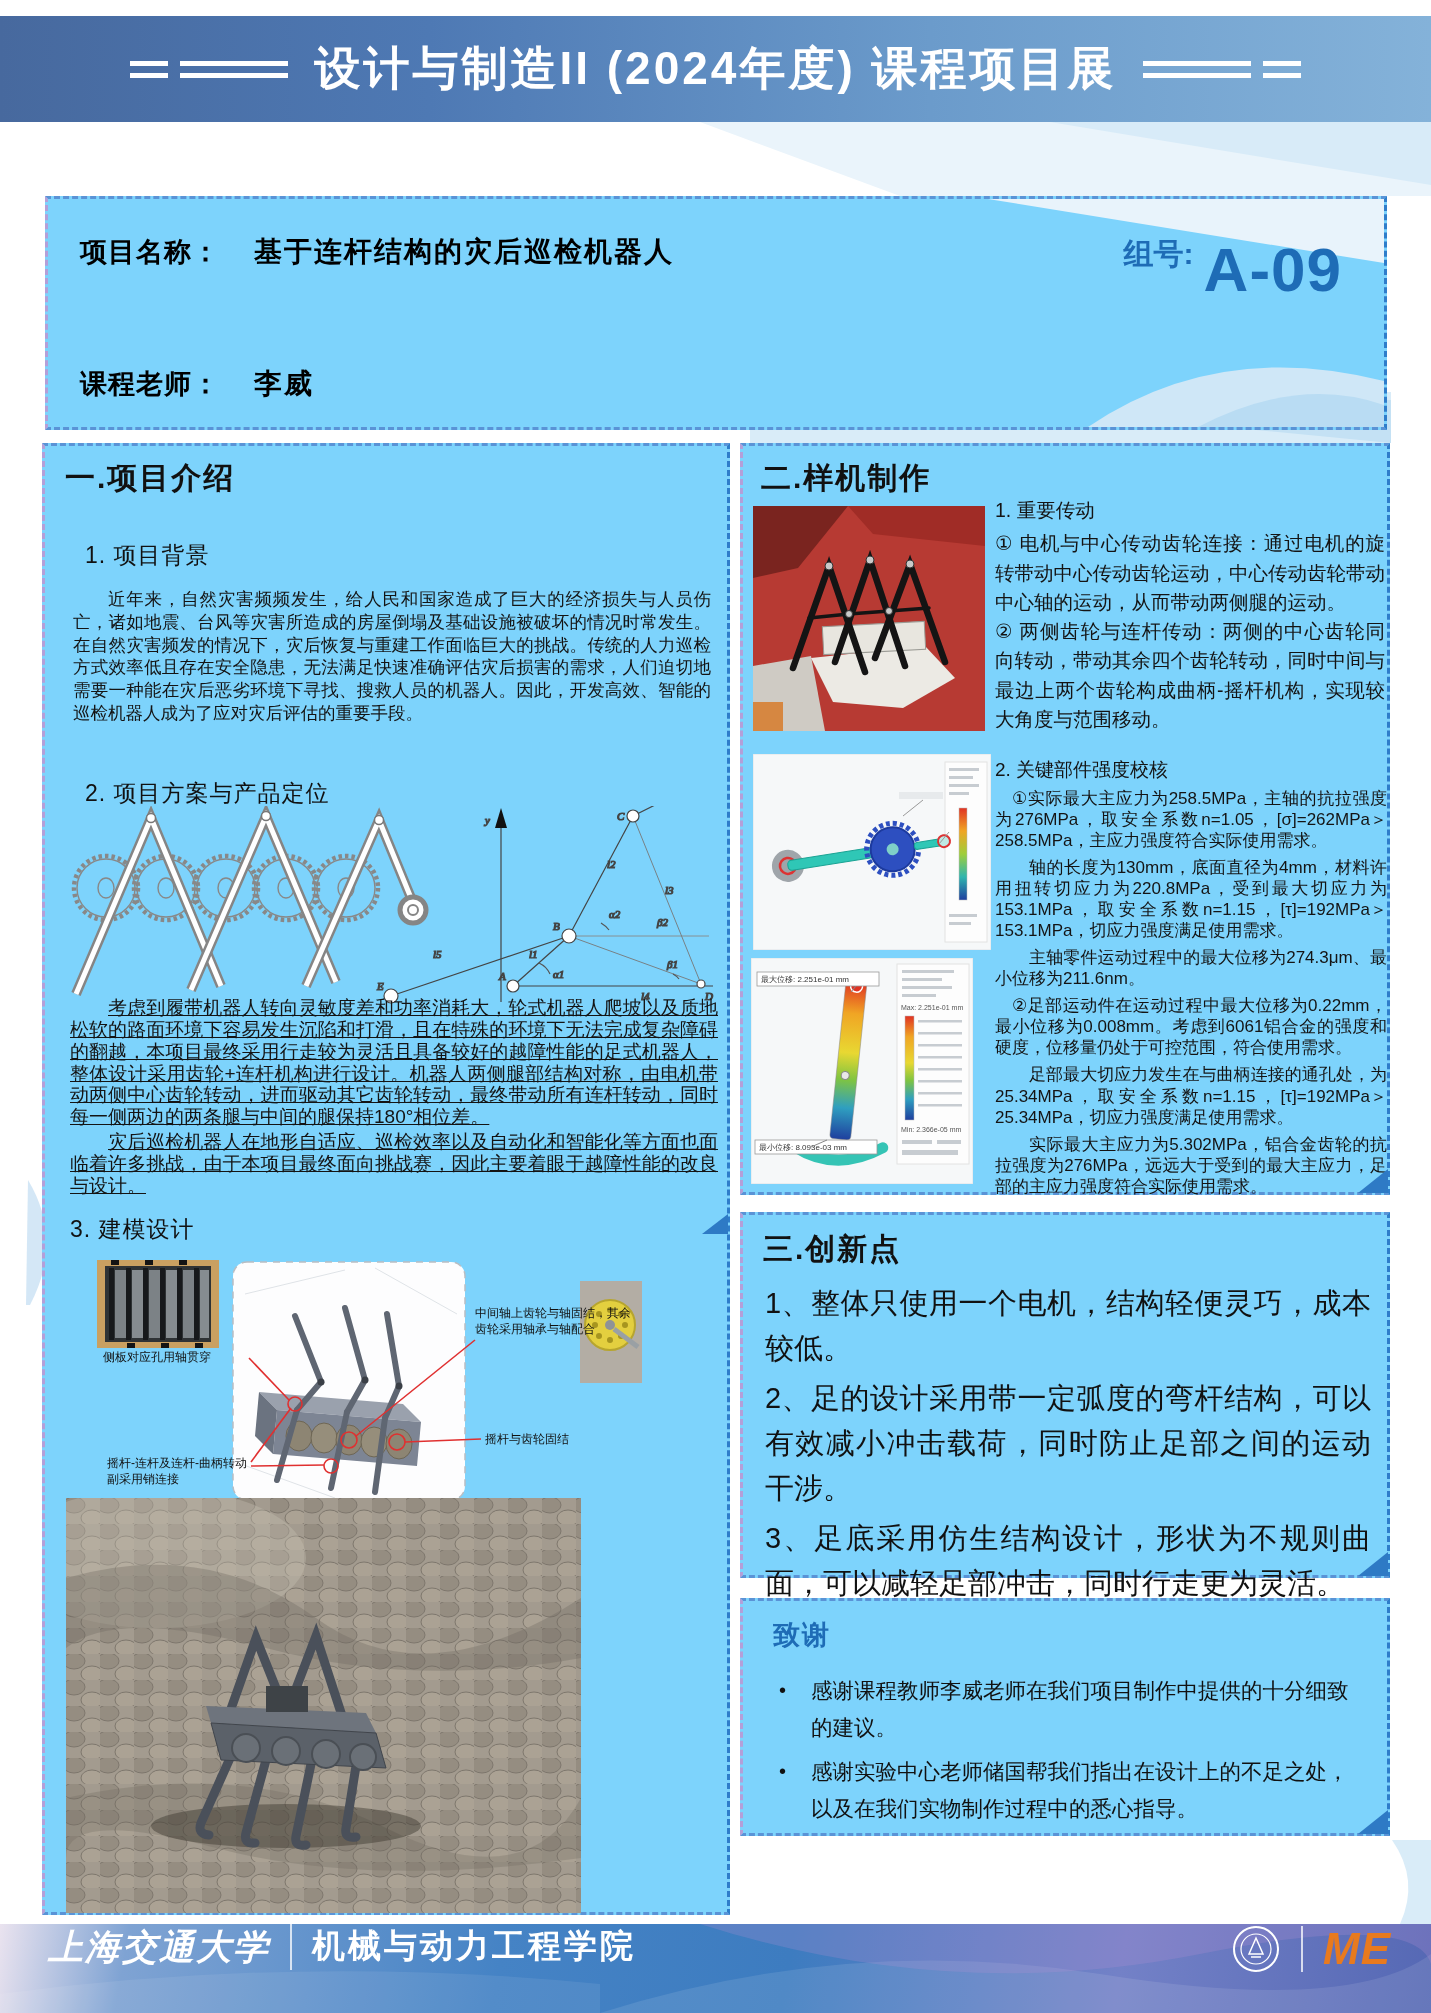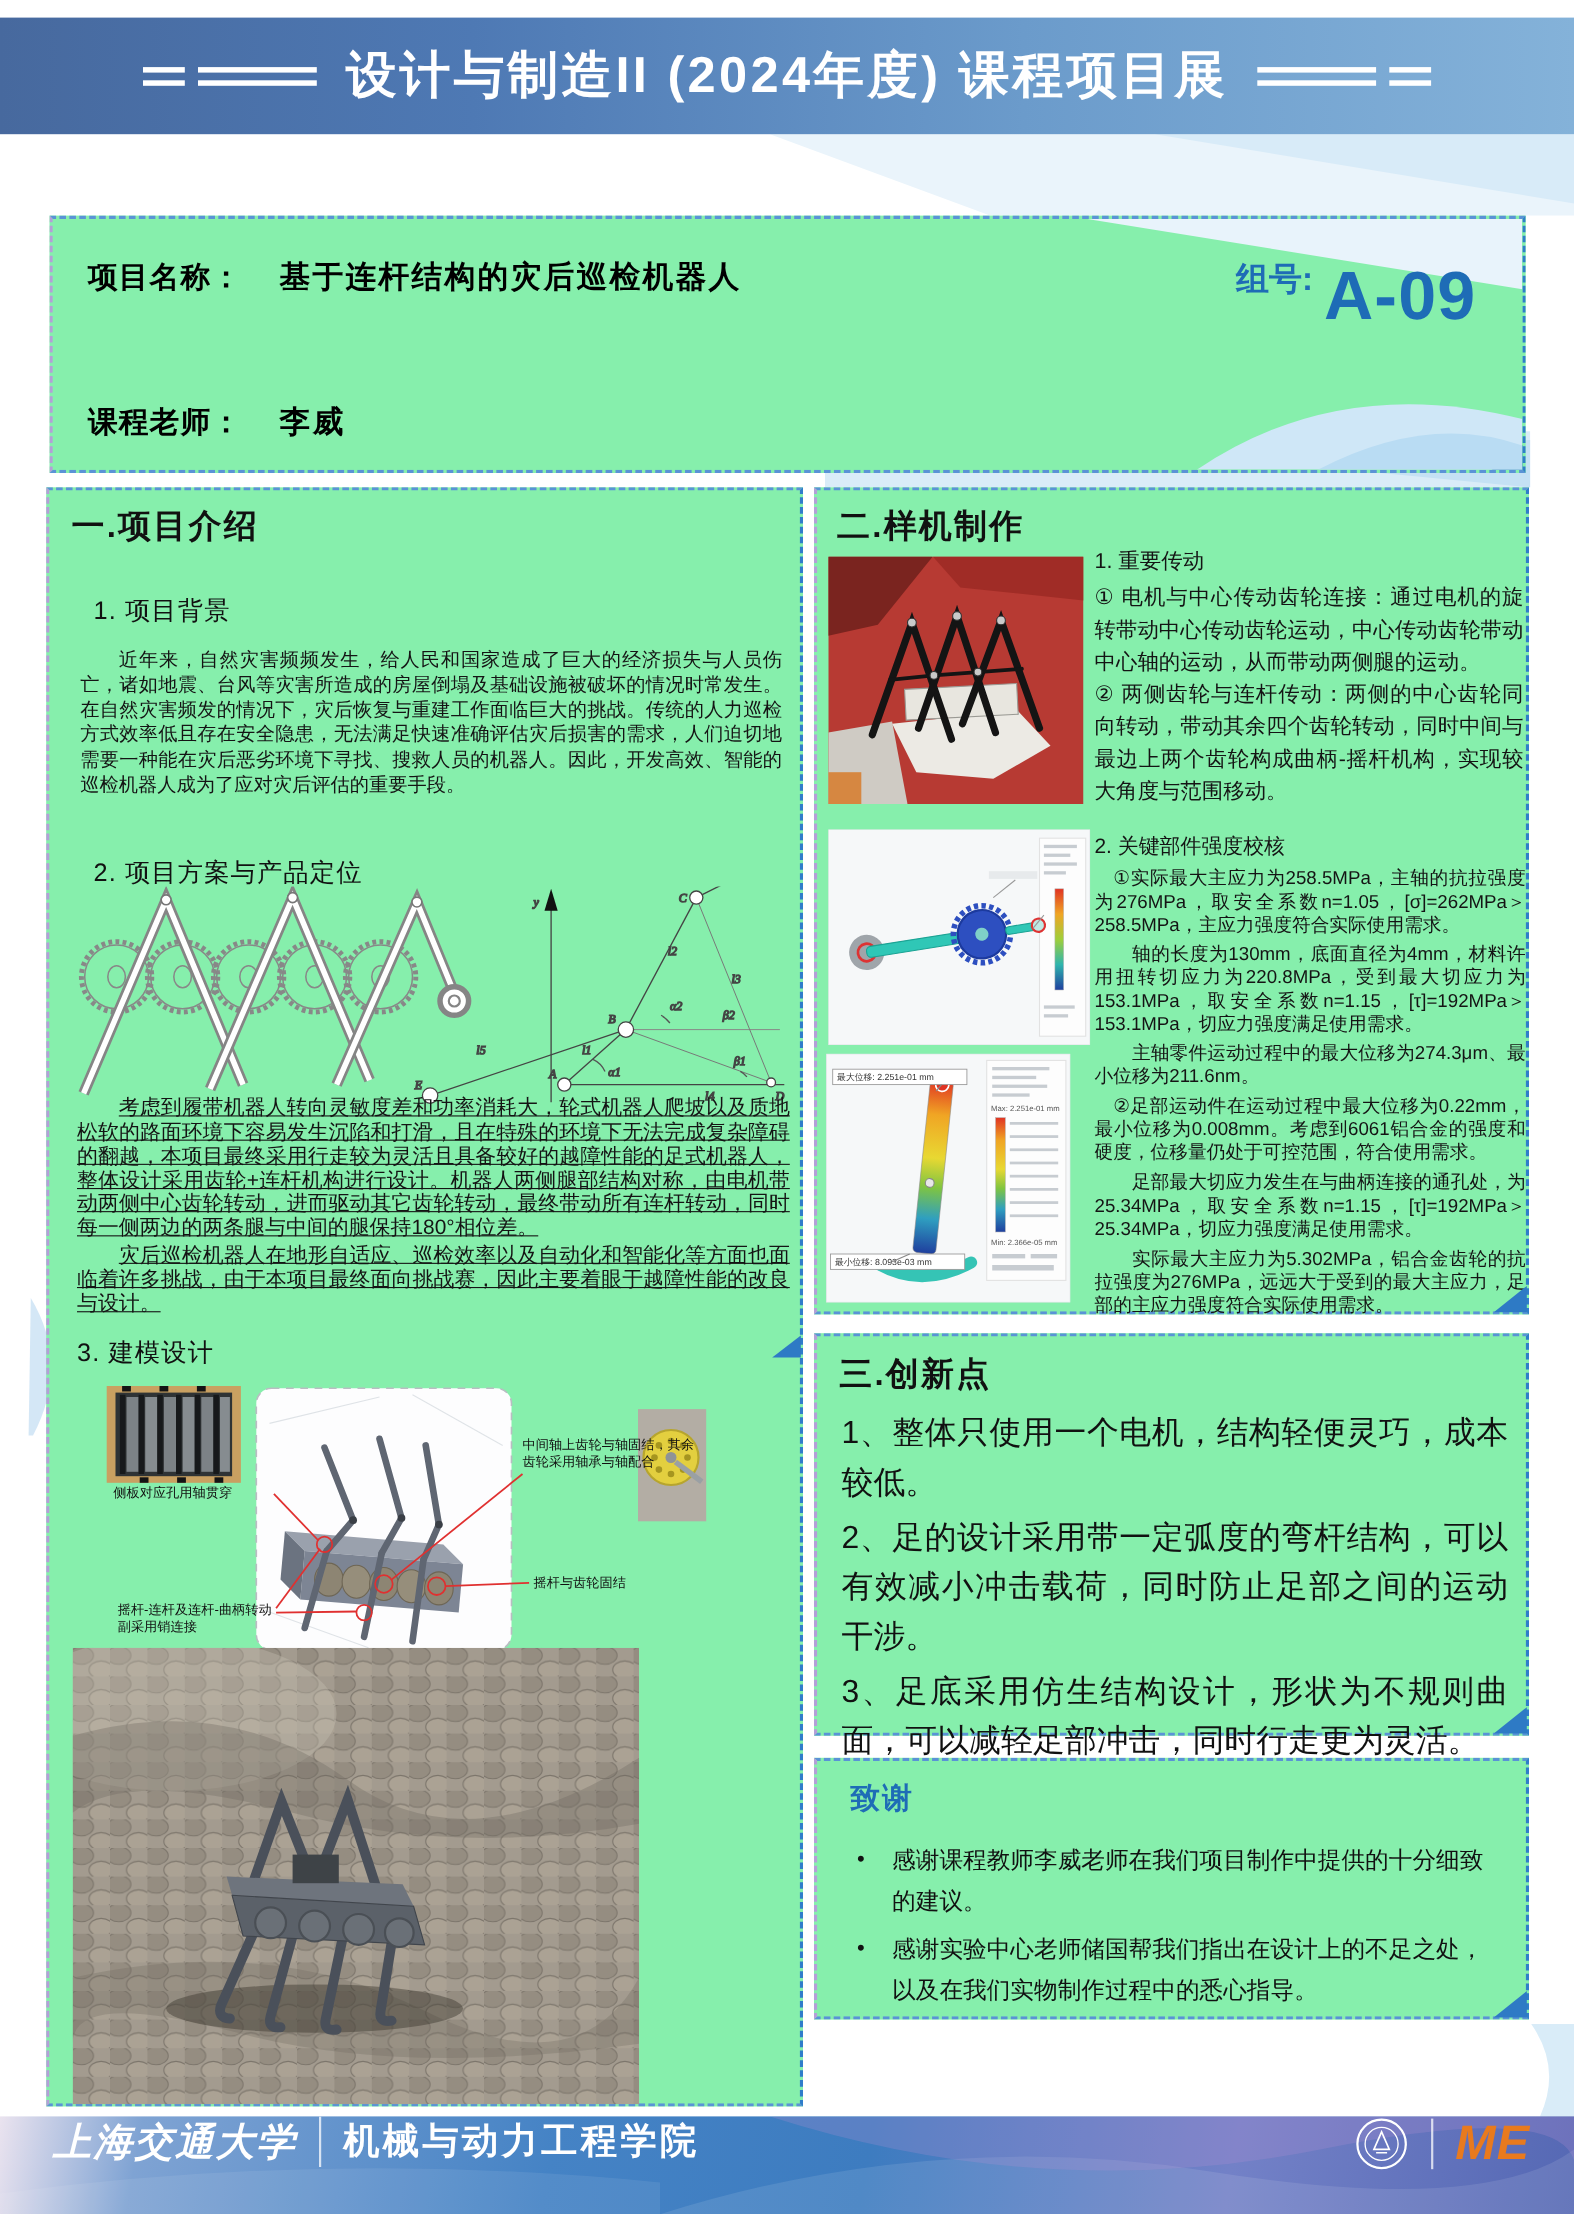--- a/index.html
+++ b/index.html
@@ -14,21 +14,21 @@
   .header .title { color:#fff; font-size:46px; font-weight:bold; letter-spacing:3px; white-space:nowrap; }
   .dbl-line { height:17px; border-top:5px solid #fff; border-bottom:5px solid #fff; }
   .dbl-line.long { width:108px; }
   .dbl-line.short { width:38px; }
   .line-group { display:flex; align-items:center; gap:12px; margin:0 26px; }
 
   
   #bg-deco { position:absolute; left:0; top:0; z-index:0; }
 
   
-  .box { position:absolute; background:#86efac; border:3px dashed #5a93d6;
+  .box { position:absolute; background:#7dd3fc; border:3px dashed #5a93d6;
     border-left-color:#b49fd8; border-right-color:#2f7dca; z-index:2; }
   .corner-tri { position:absolute; right:-1px; bottom:-1px; width:0; height:0;
     border-left:30px solid transparent; border-bottom:24px solid #2e7ac5; }
   .edge-tri { position:absolute; right:-1px; width:0; height:0;
     border-left:26px solid transparent; border-bottom:20px solid #2e7ac5; }
 
   
   #info-box { left:45px; top:196px; width:1342px; height:234px; overflow:hidden; }
   .info-row { position:absolute; left:32px; display:flex; align-items:baseline; z-index:2; }
   .info-label { font-size:27px; font-weight:bold; color:#000; letter-spacing:1px; }

